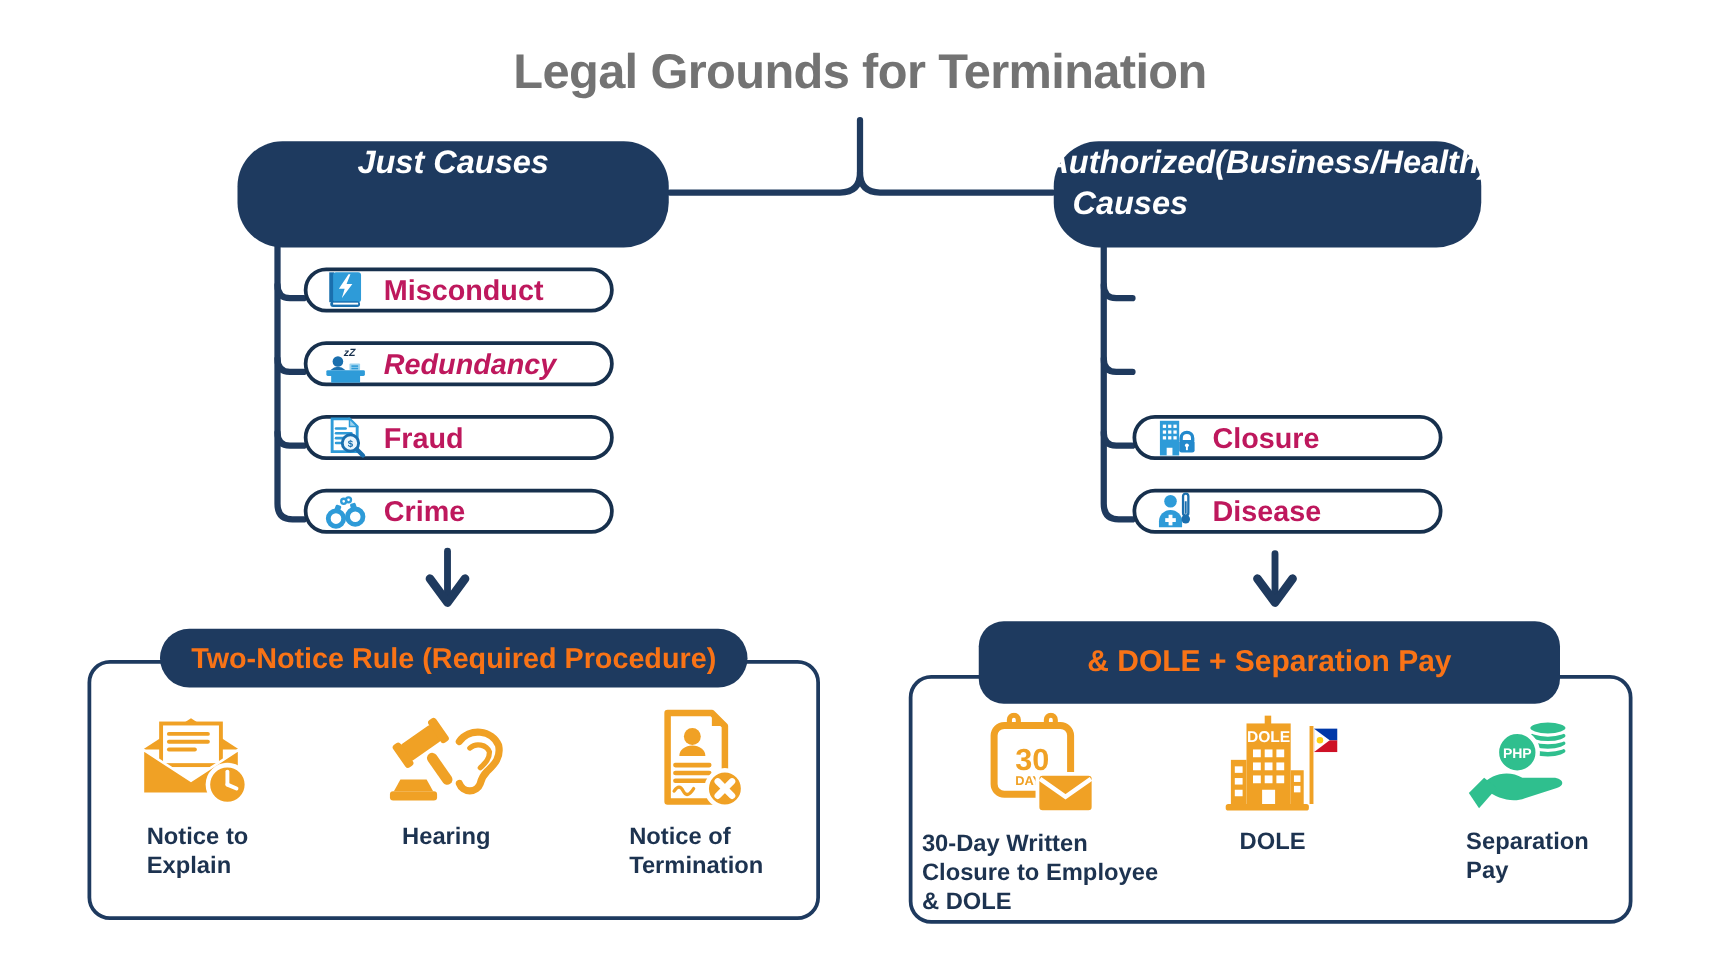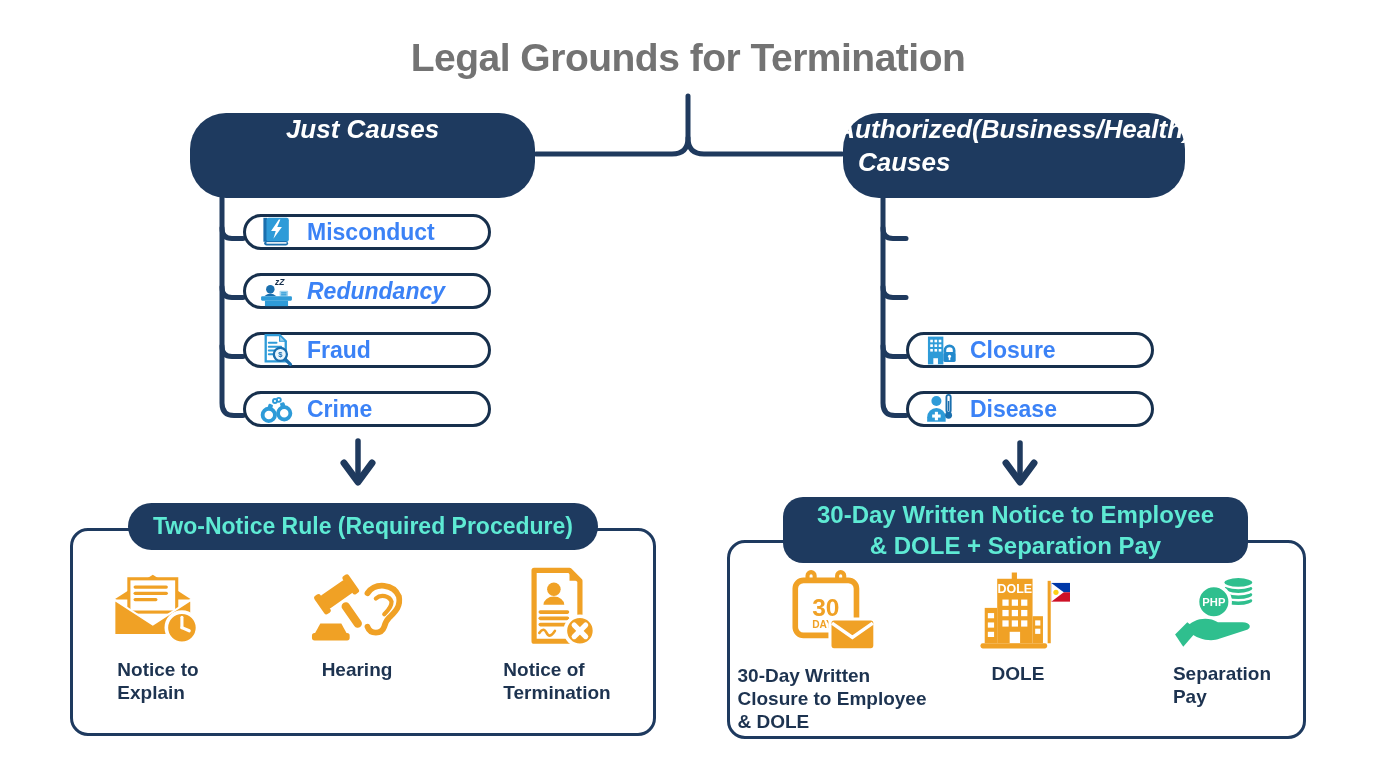--- a/index.html
+++ b/index.html
@@ -9,27 +9,27 @@
   .wires{position:absolute;left:0;top:0;pointer-events:none;}
   .title{position:absolute;top:36px;left:0;width:100%;text-align:center;margin:0;
          font-size:39px;font-weight:bold;color:#737373;letter-spacing:-0.5px;}
   .pill{position:absolute;background:#1e3a5f;color:#fff;border-radius:36px;
         display:flex;align-items:flex-start;justify-content:center;
         font-weight:bold;font-size:26px;line-height:1.26;text-align:center;font-style:italic;}
   .pill-left{left:190px;top:113px;width:345px;height:85px;}
   .pill-right{left:843px;top:113px;width:342px;height:85px;}
   .cause{position:absolute;width:248px;height:36px;background:#fff;border:3.5px solid #17304d;
          border-radius:26px;display:flex;align-items:center;gap:12px;padding-left:12px;
-         box-sizing:border-box;font-weight:bold;font-size:23px;color:#3b82f6;}
+         box-sizing:border-box;font-weight:bold;font-size:23px;color:#be185d;}
   .cause .ic{width:37px;height:37px;flex:none;display:flex;}
   .cause .ic svg{width:37px;height:37px;}
   .proc-box{position:absolute;background:#fff;border:3.5px solid #1e3a5f;border-radius:18px;}
   .box-left{left:70px;top:528px;width:580px;height:202px;}
   .box-right{left:727px;top:540px;width:573px;height:193px;}
-  .proc-head{position:absolute;background:#1e3a5f;color:#5eead4;display:flex;flex-direction:column;
+  .proc-head{position:absolute;background:#1e3a5f;color:#f97316;display:flex;flex-direction:column;
              align-items:center;justify-content:center;text-align:center;font-weight:bold;line-height:1.3;}
   .head-left{left:128px;top:503px;width:470px;height:47px;border-radius:24px;font-size:23px;}
   .head-right{left:783px;top:497px;width:465px;height:66px;border-radius:20px;font-size:24px;}
   .step{position:absolute;display:flex;flex-direction:column;align-items:center;}
   .step .lbl{font-weight:bold;font-size:19px;color:#1d3350;text-align:left;line-height:1.2;margin-top:5px;}
   .s1{left:73px;top:566px;width:170px;}
   .s2{left:272px;top:566px;width:170px;}
   .s3{left:472px;top:566px;width:170px;}
   .s4{left:732px;top:570px;width:200px;}
   .s5{left:943px;top:564px;width:150px;}
@@ -258,21 +258,20 @@
       </svg>
     </span>
     <div class="lbl">
       <div>Notice of</div>
       <div>Termination</div>
     </div>
   </div>
 
   <div class="proc-box box-right"></div>
   <div class="proc-head head-right">
-    <div>30-Day Written Notice to Employee</div>
     <div>&amp; DOLE + Separation Pay</div>
   </div>
 
   <div class="step s4">
     <span>
       <svg width="102" height="90" viewBox="0 0 100 88">
         <rect x="26" y="2" width="7" height="16" rx="3.5" fill="none" stroke="#f0a125" stroke-width="4"></rect>
         <rect x="55" y="2" width="7" height="16" rx="3.5" fill="none" stroke="#f0a125" stroke-width="4"></rect>
         <rect x="14" y="10" width="60" height="54" rx="8" fill="#fff" stroke="#f0a125" stroke-width="5.5"></rect>
         <text x="44" y="45" font-size="24" fill="#f0a125" text-anchor="middle">30</text>

